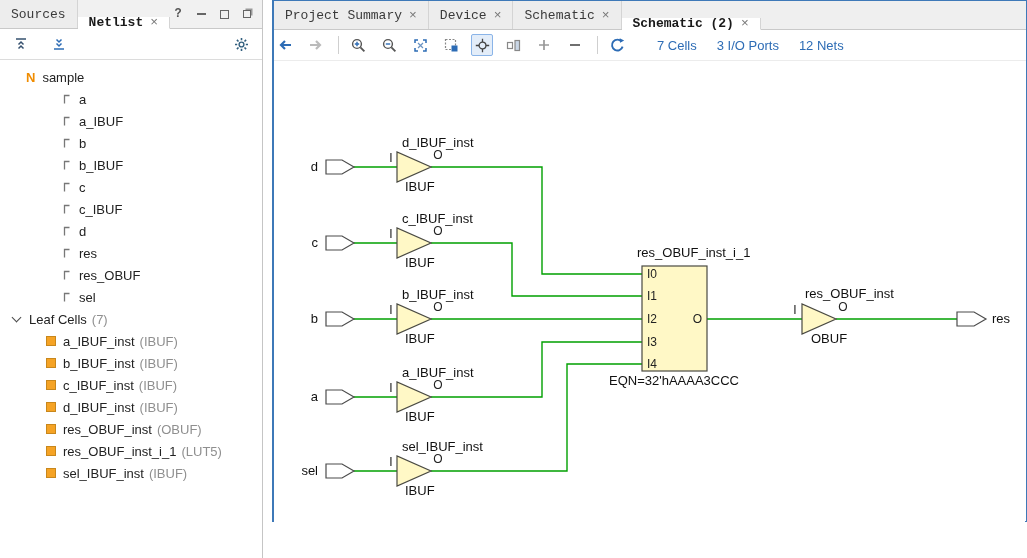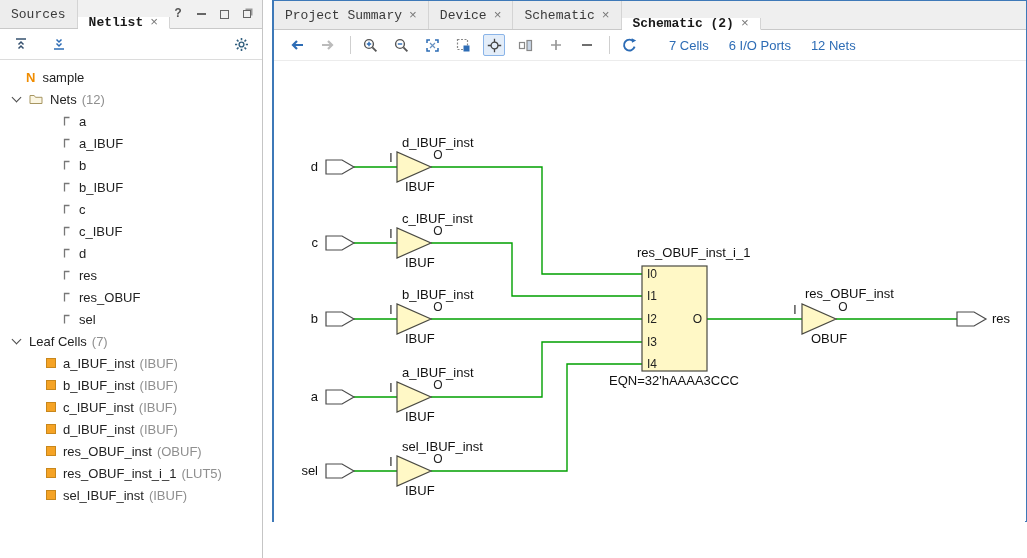--- a/index.html
+++ b/index.html
@@ -32,21 +32,21 @@
   .row-leaf { padding-left:46px; }
   .chev { width:7px; height:7px; border-right:1.6px solid #4a4a4a; border-bottom:1.6px solid #4a4a4a; transform:rotate(45deg); display:inline-block; margin:-3px 9px 0 0; }
   .n-glyph { color:#f08c00; font-weight:bold; margin-right:7px; }
   .tree-icon { margin-right:7px; display:inline-flex; }
   .leaf-sq { width:10px; height:10px; background:var(--leaf_orange,#f5a325); border:1px solid #c8871c; margin-right:7px; display:inline-block; }
   .count, .cell-type { color:#8f8f8f; margin-left:5px; }
   
   .right-panel { position:absolute; left:272px; top:0; width:755px; height:522px; background:#fff;
     border:1px solid var(--pane_border,#3e79b8); border-left-width:2px; }
   .right-panel .tabbar { background:#efefef; }
-  .schematic-toolbar { height:31px; display:flex; align-items:center; padding-left:12px; border-bottom:1px solid #ececec; background:#fff; }
+  .schematic-toolbar { height:31px; display:flex; align-items:center; padding-left:0; border-bottom:1px solid #ececec; background:#fff; }
   .schematic-toolbar .tbtn { margin-right:9px; }
   .tsep { width:1px; height:18px; background:#cfcfcf; margin:0 8px 0 2px; }
   .count-link { color:var(--accent,#2d6cb5); margin-left:20px; cursor:default; }
   .count-link:first-of-type { margin-left:12px; }
   .canvas { position:absolute; left:0; top:60px; width:751px; height:496px; background:#fff; overflow:hidden; }
   
   .wire { stroke:var(--net,#00a000); stroke-width:1.4; fill:none; }
   .cell { fill:var(--cell_fill,#fff8c6); stroke:var(--cell_stroke,#4a4a42); stroke-width:1.2; }
   .port { fill:#ffffff; stroke:#4b4b4b; stroke-width:1.2; }
   .slabel { font:13px "Liberation Sans", sans-serif; fill:#111; }
@@ -103,30 +103,20 @@
       </svg>
     </span>
   </div>
 
   <div class="tree">
     <div class="tree-row row-root">
       <span class="n-glyph">N</span>
       <span>sample</span>
     </div>
 
-    <div class="tree-row row-group">
-      <span class="chev"></span>
-      <span class="tree-icon">
-        <svg width="14" height="12" viewBox="0 0 14 12">
-            <path d="M1 2.5 H5.2 L6.5 4.3 H13 V10.5 H1 Z" fill="#fbf6e3" stroke="#a79662" stroke-width="1"></path>
-          </svg>
-      </span>
-      <span>Nets</span>
-      <span class="count">(12)</span>
-    </div>
 
     <div class="tree-row row-net">
       <span class="tree-icon">
           <svg width="11" height="11" viewBox="0 0 11 11">
             <path d="M3.5 9.5 V1.5 H8.5" fill="none" stroke="#777" stroke-width="1.3"></path>
           </svg>
         </span>
       <span>a</span>
     </div>
     <div class="tree-row row-net">
@@ -327,21 +317,21 @@
       </svg>
     </span>
     <span class="tsep"></span>
     <span class="tbtn">
       <svg width="16" height="16" viewBox="0 0 16 16">
         <path d="M12.6 4.6 A5.4 5.4 0 1 0 13.6 9.6" fill="none" stroke="#2d6cb5" stroke-width="1.9"></path>
         <polygon points="10.7,1.2 15.2,3.6 11,5.8" fill="#2d6cb5"></polygon>
       </svg>
     </span>
     <span class="count-link">7 Cells</span>
-    <span class="count-link">6 I/O Ports</span>
+    <span class="count-link">3 I/O Ports</span>
     <span class="count-link">12 Nets</span>
   </div>
 
   <div class="canvas">
     <svg width="751" height="496" viewBox="0 0 751 496">
 
       <line class="wire" x1="80" y1="106" x2="123" y2="106"></line>
       <line class="wire" x1="80" y1="182" x2="123" y2="182"></line>
       <line class="wire" x1="80" y1="258" x2="123" y2="258"></line>
       <line class="wire" x1="80" y1="336" x2="123" y2="336"></line>

